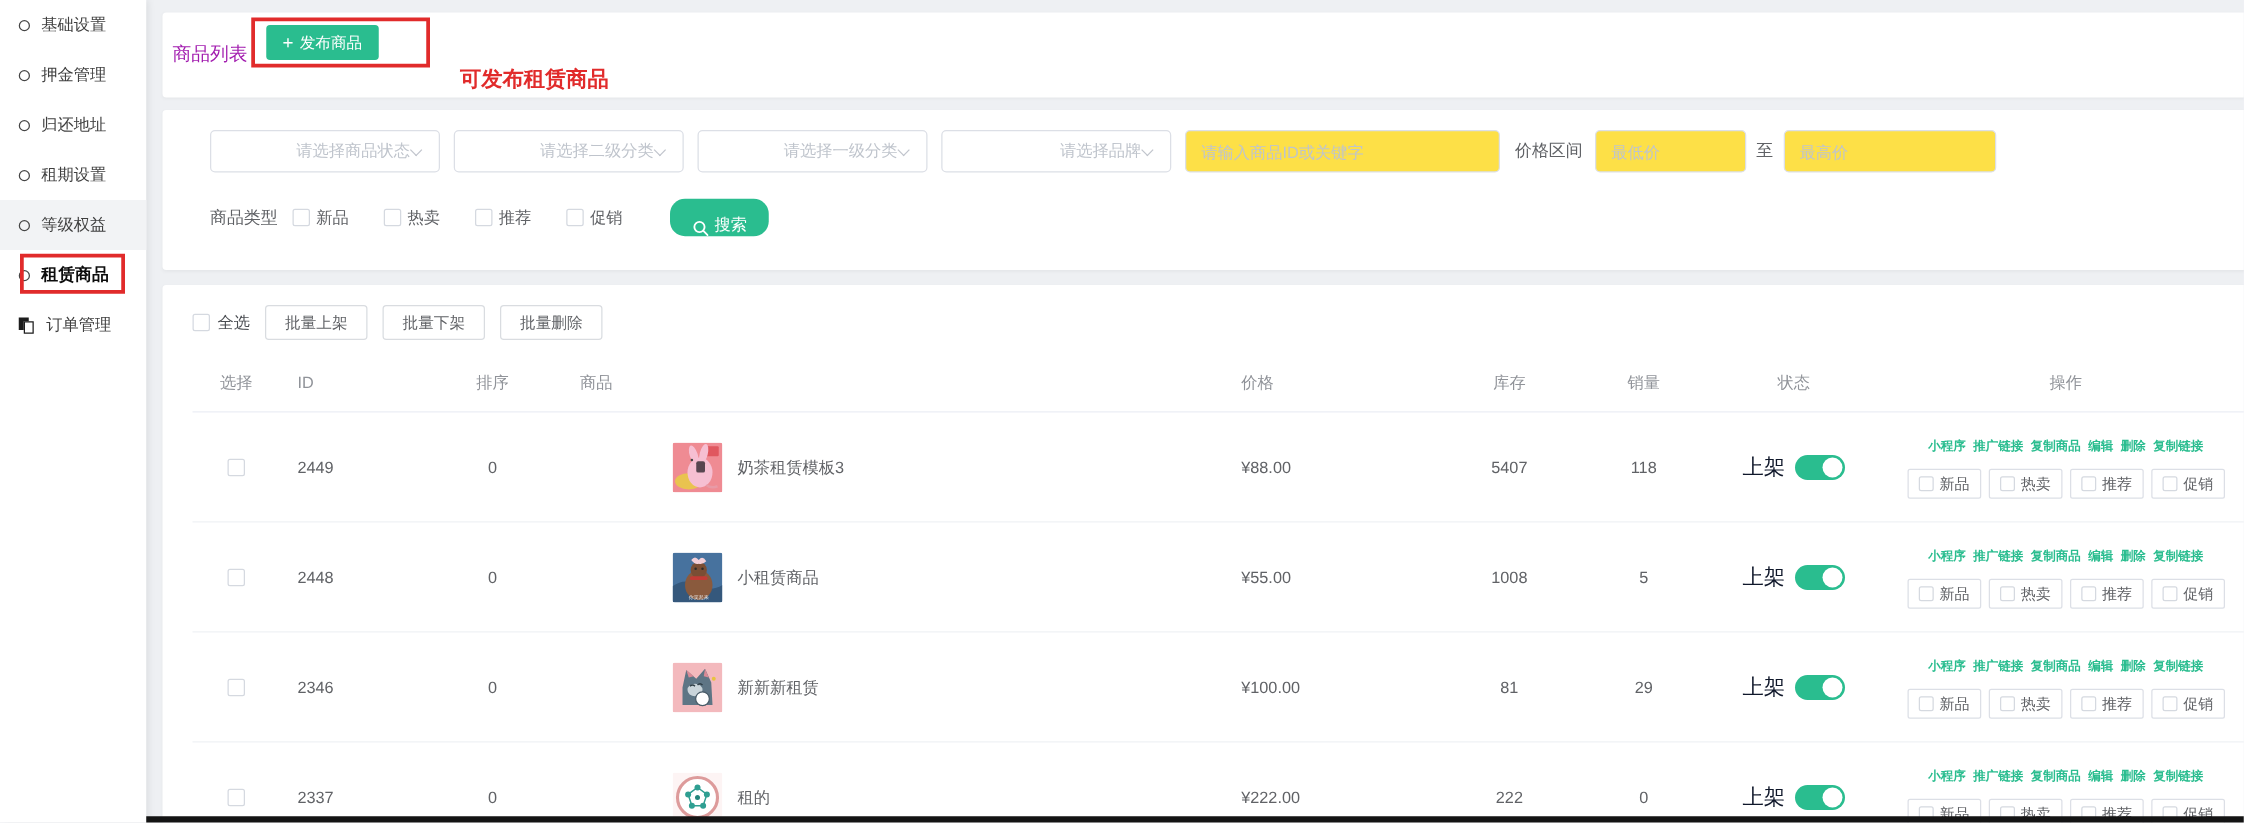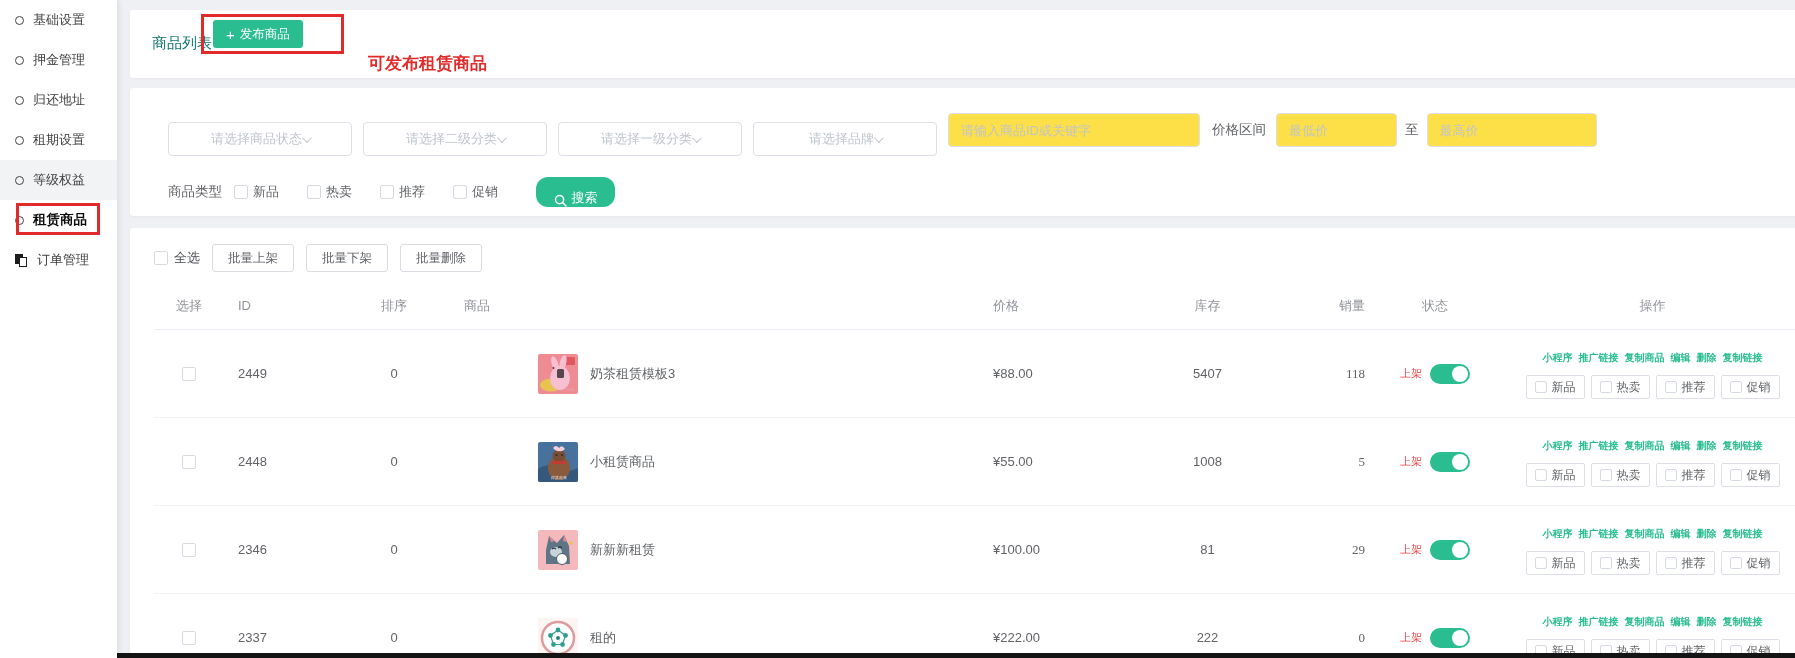--- a/index.html
+++ b/index.html
@@ -20,34 +20,34 @@
   .doc-icon .b1{position:absolute;left:0;top:0;width:8px;height:10px;background:#1d1d1d;}
   .doc-icon .b2{position:absolute;left:4px;top:3px;width:8px;height:10px;background:#fff;border:1.4px solid #1d1d1d;}
   .side-redbox{position:absolute;left:16px;top:3px;width:84px;height:32px;
     border:3px solid var(--red);pointer-events:none;}
 
   
   .main{flex:1;padding:10px 0 0 13px;position:relative;}
   .card{background:#fff;border-radius:3px;box-shadow:0 1px 3px rgba(0,0,0,.04);}
 
   .header-card{height:68px;position:relative;}
-  .page-title{position:absolute;left:22px;top:24px;font-size:15px;color:#0f766e;}
+  .page-title{position:absolute;left:8px;top:24px;font-size:15px;color:#a21caf;}
   .annot-box{position:absolute;left:71px;top:4px;border:3px solid var(--red);
     padding:3px 38px 3px 9px;background:transparent;}
   .publish-btn{height:28px;background:var(--accent);color:#fff;border:none;border-radius:3px;
     font-size:12.5px;display:flex;align-items:center;gap:5px;padding:0 13px;cursor:pointer;
     font-family:inherit;}
   .plus{font-size:15px;line-height:1;font-weight:400;}
   .annot-note{position:absolute;left:238px;top:42px;color:var(--red);font-size:17px;font-weight:700;}
 
   .filter-card{margin-top:10px;height:128px;padding:16px 0 0 38px;}
   .filter-row{display:flex;align-items:center;}
   .sel{width:184px;height:34px;border:1px solid #dcdfe6;border-radius:4px;background:#fff;
-    display:flex;align-items:center;justify-content:center;padding:0 16px;margin-right:11px;
-    cursor:pointer;margin-top:18px;}
+    display:flex;align-items:center;justify-content:flex-end;padding:0 16px;margin-right:11px;
+    cursor:pointer;}
   .sel .ph{color:#bfc4cc;font-size:13px;}
   .chev{width:7px;height:7px;border-right:1.3px solid #c0c4cc;border-bottom:1.3px solid #c0c4cc;
     transform:rotate(45deg) translateY(-2px);flex:none;}
   .txt-input{height:34px;border:1px solid #dcdfe6;border-radius:4px;background:#fde047;
     padding:0 12px;font-size:13px;color:#606266;font-family:inherit;outline:none;}
   .txt-input::placeholder{color:#bfc4cc;}
   .kw{width:252px;}
   .price-label{font-size:13.5px;color:#606266;margin:0 10px 0 12px;white-space:nowrap;}
   .min{width:121px;flex:none;}
   .to-label{font-size:13.5px;color:#606266;margin:0 8px;}
@@ -72,32 +72,32 @@
     color:#909399;font-size:13px;}
   .trow{display:flex;align-items:center;height:88px;border-bottom:1px solid #f0f2f5;font-size:13px;color:#606266;}
   .c1{width:70px;flex:none;display:flex;justify-content:center;}
   .c2{width:110px;flex:none;padding-left:14px;}
   .c3{width:120px;flex:none;text-align:center;}
   .c4{width:521px;flex:none;}
   .thead .c4{padding-left:10px;}
   .trow .c4{display:flex;align-items:center;gap:12px;padding-left:84px;}
   .c5{width:175px;flex:none;padding-left:18px;}
   .c6{width:115px;flex:none;text-align:center;}
-  .c7{width:100px;flex:none;text-align:right;font-family:Liberation Serif, serif;}
+  .c7{width:100px;flex:none;text-align:center;}
   .c8{width:140px;flex:none;display:flex;align-items:center;justify-content:center;gap:8px;}
   .thead .c8{display:block;text-align:center;}
   .c9{width:295px;flex:none;text-align:center;}
   .trow .c9{display:flex;flex-direction:column;align-items:center;justify-content:center;}
 
   .pimg{width:40px;height:40px;border-radius:2px;overflow:hidden;flex:none;}
   .pname{font-size:13px;color:#606266;}
   .switch{width:40px;height:20px;border-radius:10px;background:var(--accent);position:relative;
     flex:none;cursor:pointer;}
   .switch .knob{position:absolute;right:2px;top:2px;width:16px;height:16px;border-radius:50%;background:#fff;}
-  .st-label{font-size:11px;color:#ef4444;}
+  .st-label{font-size:17px;color:#0f172a;}
 
   .ops-links{width:244px;line-height:19px;font-size:10px;}
   .op-link{color:var(--accent);font-weight:600;margin:0 3px;cursor:pointer;word-break:break-all;}
   .tagrow{display:flex;gap:6px;margin-top:8px;}
   .tag-btn{display:flex;align-items:center;gap:5px;border:1px solid #dcdfe6;border-radius:2px;
     height:24px;padding:0 8px;font-size:12px;color:#606266;background:#fff;cursor:pointer;}
   .tag-btn .cb{width:12px;height:12px;}
 
   .bottom-strip{position:absolute;left:117px;right:0;bottom:0;height:5px;background:#141414;z-index:40;}
   .mag{flex:none;}

